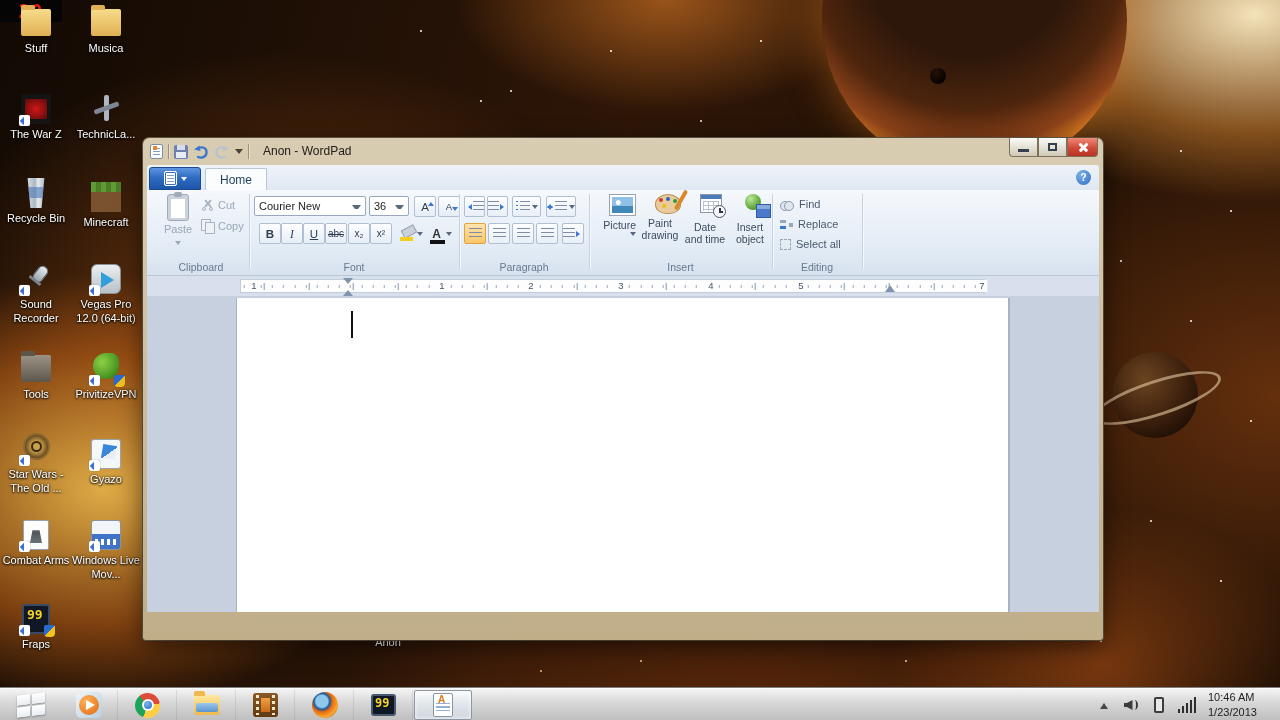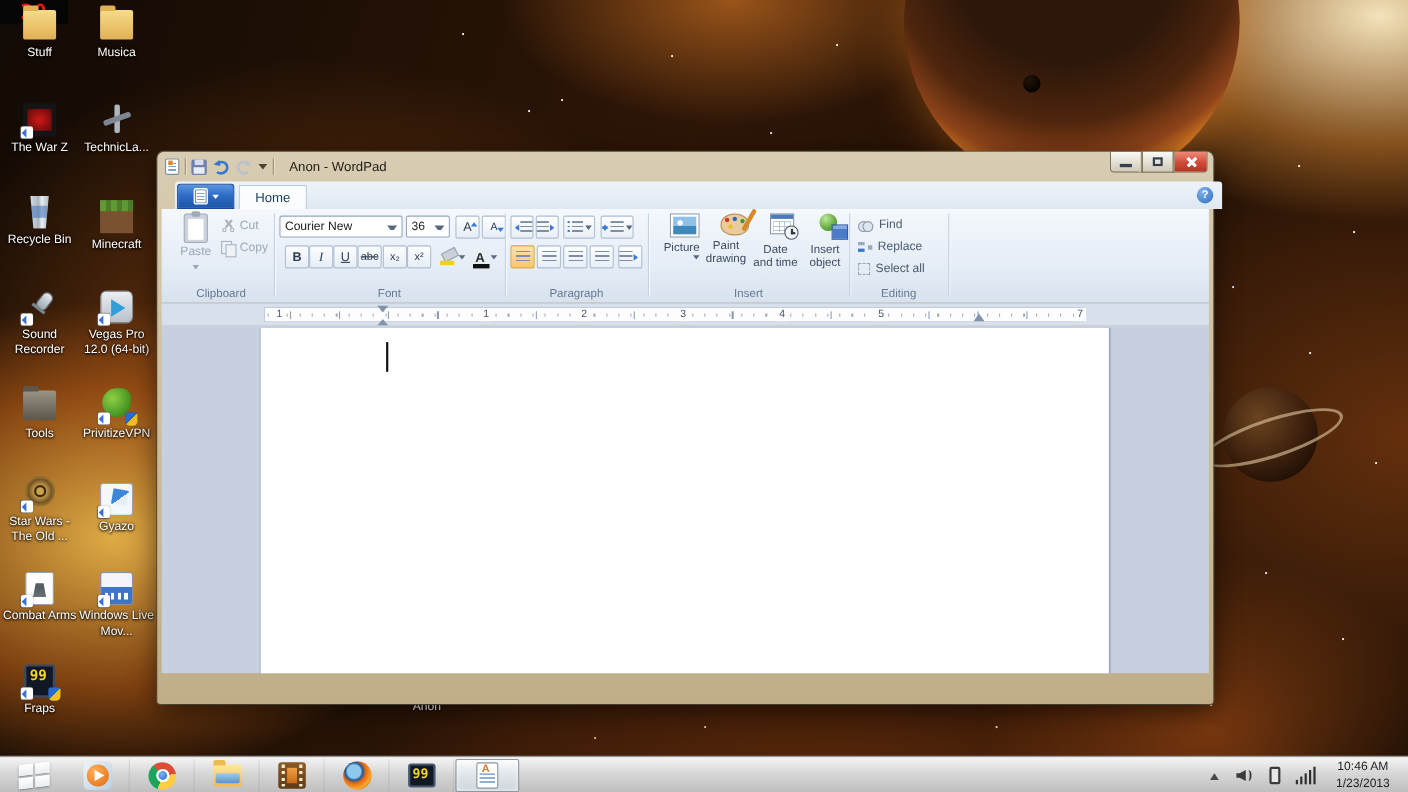--- a/index.html
+++ b/index.html
@@ -116,21 +116,21 @@
     justify-content:center; background:linear-gradient(rgba(255,255,255,.9),rgba(205,200,185,.7)); }
   .wb.min { border-radius:0 0 0 4px; }
   .wb.close { width:31px; border-radius:0 0 4px 0; background:linear-gradient(#ef8a78,#d04a38 55%,#b93325); }
   .wb .bar { width:11px; height:3px; background:#35404e; margin-top:6px; }
   .wb .box { width:9px; height:8px; border:2px solid #35404e; }
   .wb .x { position:relative; width:12px; height:12px; }
   .wb .x::before, .wb .x::after { content:""; position:absolute; left:1px; top:5px; width:11px; height:2.5px;
     background:#fff; border-radius:1px; }
   .wb .x::before { transform:rotate(45deg); } .wb .x::after { transform:rotate(-45deg); }
 
-  .tabrow { position:absolute; left:16px; top:27px; width:952px; height:25px;
+  .tabrow { position:absolute; left:4px; top:27px; width:952px; height:25px;
     background:linear-gradient(#eef3f9,#dfe8f2); border-radius:3px 3px 0 0; }
   .app-btn { position:absolute; left:2px; top:2px; width:52px; height:23px; border-radius:3px 3px 0 0;
     background:linear-gradient(#5d95e0,#2f6cc4 45%,#1d55a8); border:1px solid #1a4a94;
     display:flex; align-items:center; justify-content:center; gap:4px; }
   .app-btn .doc-ico { border-color:#fff; box-shadow:0 0 0 1px #3a6fb8 inset; }
   .tri-dn { width:0; height:0; border:3.5px solid transparent; border-top:4.5px solid #fff; margin-top:4px; }
   .tab { position:absolute; top:3px; height:22px; padding:0 14px; font-size:12px; color:#1e3c5c;
     display:flex; align-items:center; }
   .tab.active { left:58px; background:#fafcfe; border:1px solid #b9c6d6; border-bottom:none; border-radius:2px 2px 0 0; }
   .tab.view { left:150px;margin-top:40px; }
@@ -146,21 +146,21 @@
     background:linear-gradient(#fdfeff,#e8eff7); display:flex; align-items:center; justify-content:center; color:#2f3f52; }
   .rbtn.flat { border-color:transparent; background:transparent; }
   .grayed { color:#9aa8ba !important; }
 
   
   .paste-big { position:absolute; left:12px; top:4px; width:38px; height:64px; display:flex; flex-direction:column;
     align-items:center; justify-content:flex-start; gap:2px; }
   .ico-clip { width:22px; height:27px; background:#ccd3dc; border:1px solid #a0aab8; border-radius:3px; position:relative; }
   .ico-clip::before { content:""; position:absolute; left:6px; top:-3px; width:8px; height:5px; background:#a0aab8; border-radius:2px; }
   .ico-clip::after { content:""; position:absolute; left:3px; top:4px; width:14px; height:19px; background:#fff; }
-  .cutcopy-row { position:absolute; display:flex; align-items:flex-start; gap:4px; }
+  .cutcopy-row { position:absolute; display:flex; align-items:center; gap:4px; }
   .ico-scis { position:relative; width:13px; height:12px; }
   .ico-scis::before, .ico-scis::after { content:""; position:absolute; left:6px; top:0; width:2px; height:9px; background:#a8b2c0; }
   .ico-scis::before { transform:rotate(40deg); } .ico-scis::after { transform:rotate(-40deg); }
   .ico-scis i { position:absolute; bottom:0; width:4px; height:4px; border:1.5px solid #a8b2c0; border-radius:50%; }
   .ico-scis i:first-child { left:1px; } .ico-scis i+i { right:1px; }
   .ico-copy { position:relative; width:13px; height:13px; }
   .ico-copy::before, .ico-copy::after { content:""; position:absolute; width:8px; height:10px; background:#eef2f6; border:1px solid #a8b2c0; }
   .ico-copy::before { left:0; top:0; } .ico-copy::after { left:4px; top:3px; }
 
   
@@ -313,21 +313,21 @@
   .tray { position:absolute; right:0; top:0; height:32px; display:flex; align-items:center; }
   .tray-arrow { width:0; height:0; border:4.5px solid transparent; border-bottom:6px solid #474747; margin-right:16px; margin-top:-3px; }
   .ico-vol { position:relative; width:15px; height:14px; margin-right:15px; }
   .ico-vol::before { content:""; position:absolute; left:0; top:2px; width:9px; height:10px; background:#3c3c3c;
     clip-path:polygon(0 30%, 38% 30%, 100% 0, 100% 100%, 38% 70%, 0 70%); }
   .ico-vol::after { content:""; position:absolute; right:1px; top:2px; width:5px; height:10px;
     border-right:2px solid #3c3c3c; border-radius:50%; }
   .ico-dev { width:10px; height:16px; border:2px solid #3c3c3c; border-radius:2px; margin-right:14px; background:#e8e8e8; }
   .ico-sig { display:flex; align-items:flex-end; gap:1.5px; margin-right:12px; }
   .ico-sig i { width:2.5px; background:#2f2f2f; }
-  .clock { text-align:center; font-size:11px; color:#1e1e1e; line-height:1.35; padding-right:10px; width:72px; }
+  .clock { font-size:11px; color:#1e1e1e; line-height:1.35; padding-right:10px; width:72px; }
 </style>
 </head>
 <body>
 
 <div class="screen">
 
   <div class="wallpaper">
     <div class="stars"></div>
     <div class="planet-big"></div>
     <div class="moon-small"></div>

